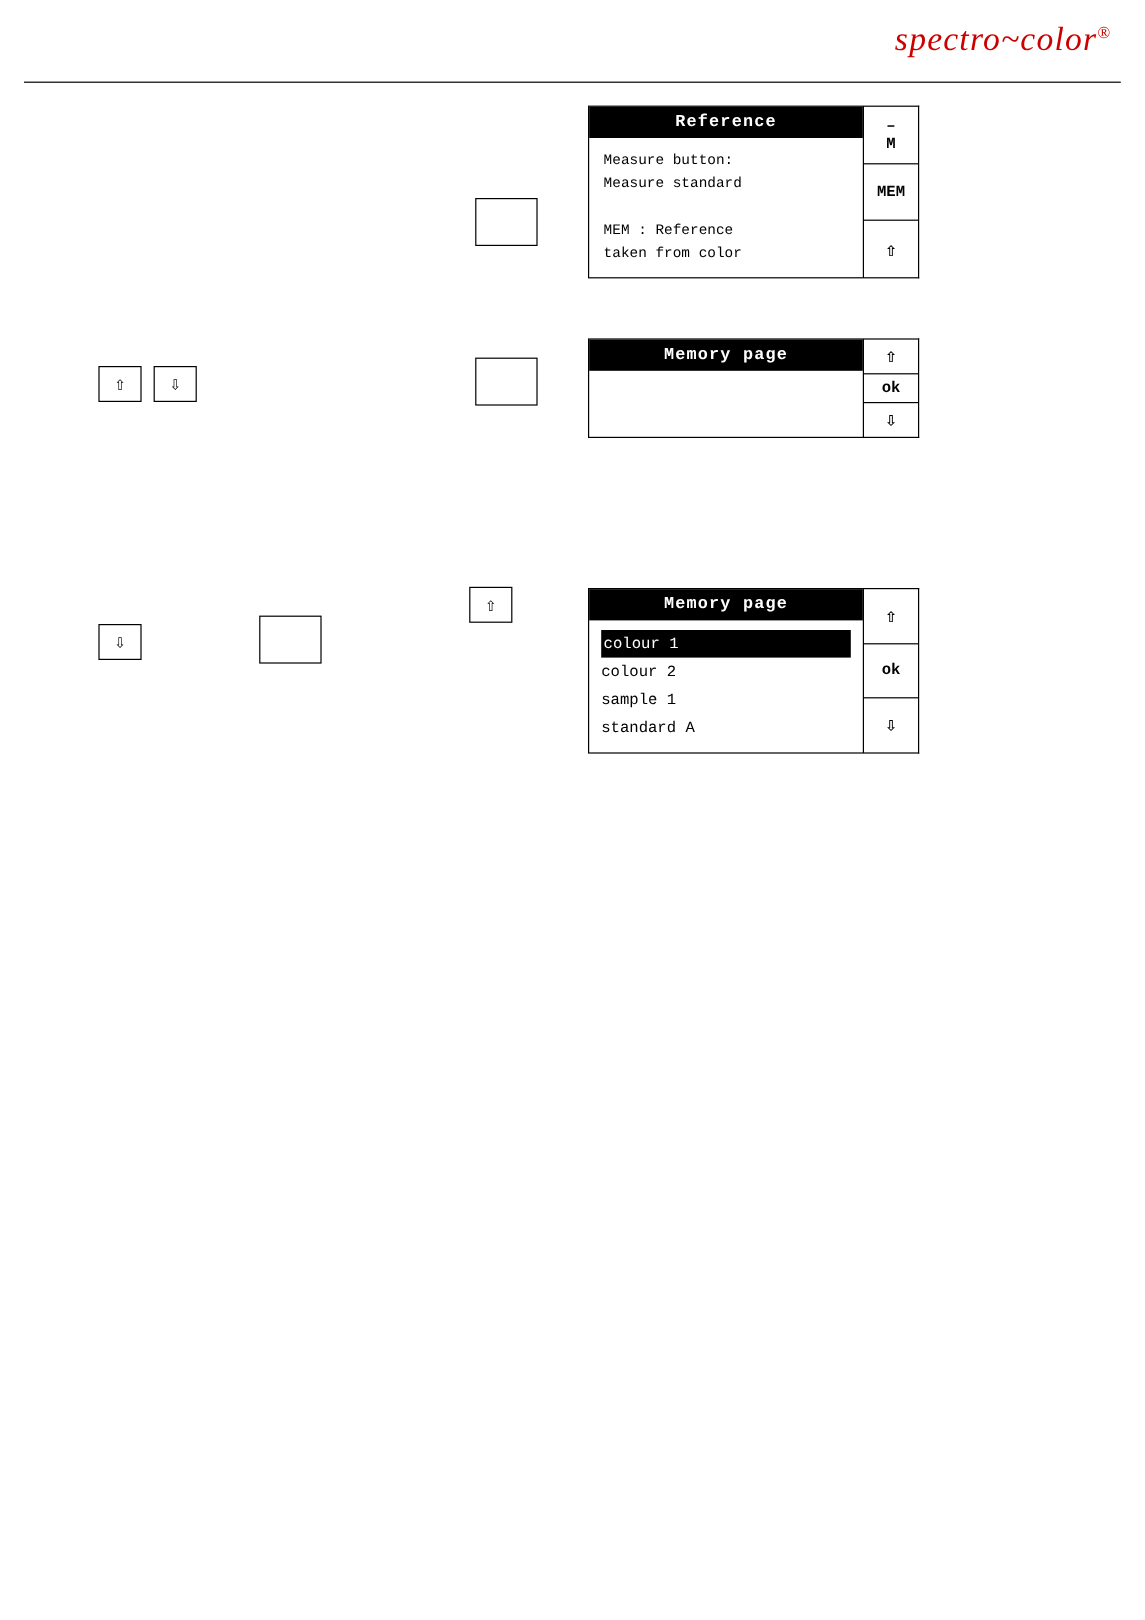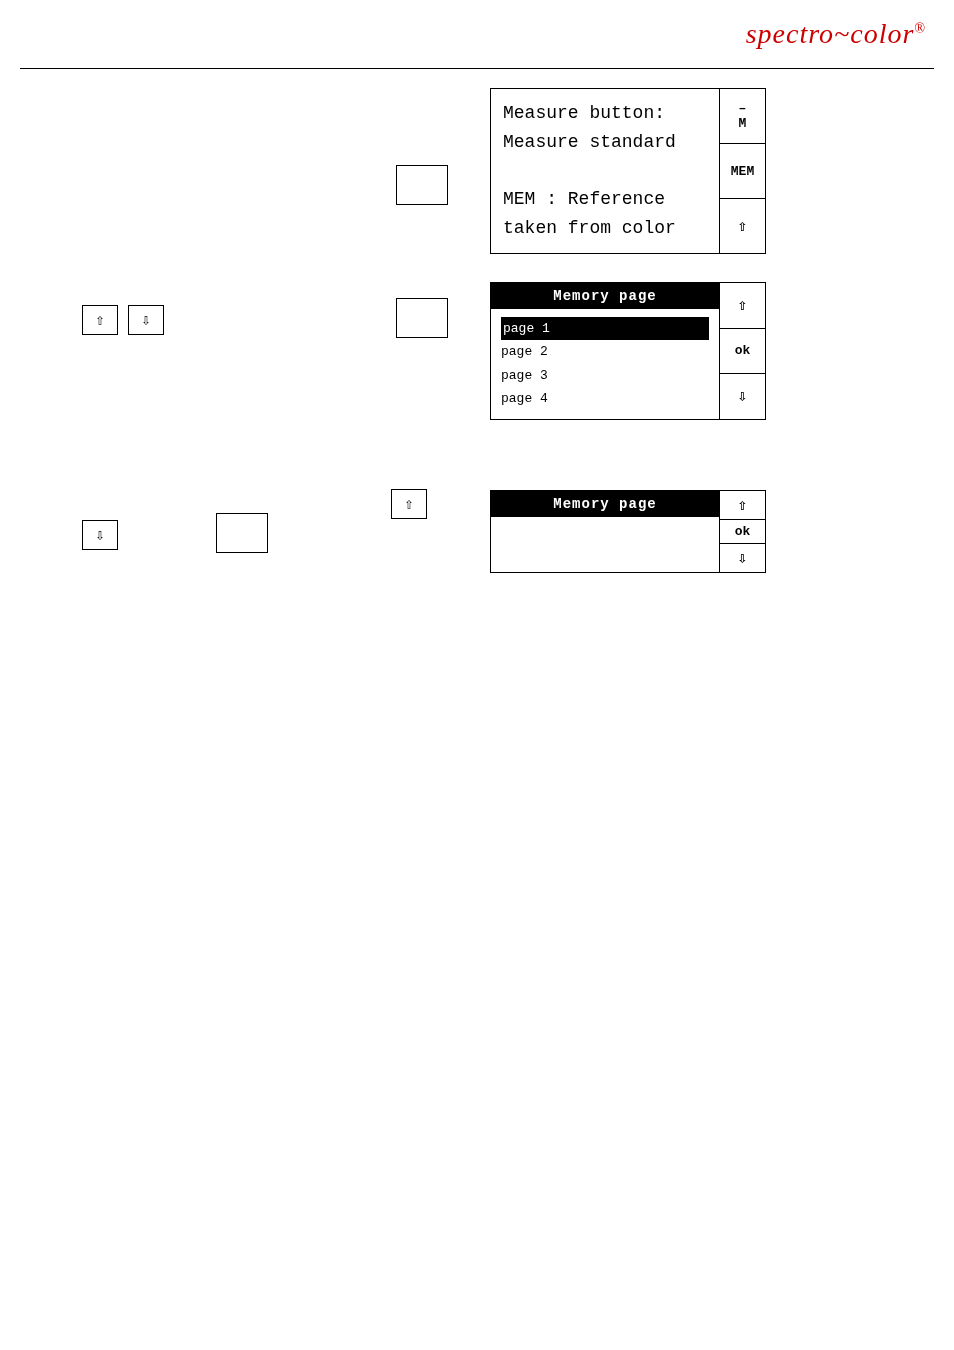--- a/index.html
+++ b/index.html
@@ -61,21 +61,21 @@
       color: #fff;
       text-align: center;
       font-weight: bold;
       font-size: 14px;
       padding: 5px 10px;
       letter-spacing: 1px;
     }
 
     .panel-body {
       padding: 10px 12px;
-      font-size: 18px;
+      font-size: 12px;
       line-height: 1.6;
     }
 
     
     .side-buttons {
       display: flex;
       flex-direction: column;
       border: 1.5px solid #000;
       border-left: none;
       min-width: 46px;
@@ -192,20 +192,21 @@
     <i>spectro~color</i><span class="reg">®</span>
   </span>
 </div>
 
 <hr class="top-rule">
 
 <div class="device-box device-box-sm device1-pos"></div>
 
 <div class="panel-container panel1-container">
   <div class="panel-box panel-main panel1-main">
+    <div class="panel-header">Reference</div>
     <div class="panel-body">
       <span>Measure button:</span><br>
       <span>Measure standard</span>
       <br><br>
       <span>MEM : Reference</span><br>
       <span>taken from color</span>
     </div>
   </div>
   <div class="side-buttons">
     <div class="side-btn">
@@ -227,26 +228,20 @@
   <div class="ctrl-box">
     <span class="arrow-down"></span>
   </div>
 </div>
 
 <div class="device-box device-box-sm device2-pos"></div>
 
 <div class="panel-container panel2-container">
   <div class="panel-box panel-main panel2-main">
     <div class="panel-header">Memory  page</div>
-    <div class="page-list">
-      <span class="page-list-item selected">page 1</span>
-      <span class="page-list-item">page 2</span>
-      <span class="page-list-item">page 3</span>
-      <span class="page-list-item">page 4</span>
-    </div>
   </div>
   <div class="side-buttons">
     <div class="side-btn">
       <span class="arrow-up"></span>
     </div>
     <div class="side-btn">
       <span>ok</span>
     </div>
     <div class="side-btn">
       <span class="arrow-down"></span>
@@ -264,20 +259,26 @@
   <div class="ctrl-box">
     <span class="arrow-down"></span>
   </div>
 </div>
 
 <div class="device-box device-box-sm" style="position:absolute; top:513px; left:216px;"></div>
 
 <div class="panel-container" style="position:absolute; top:490px; left:490px;">
   <div class="panel-box panel-main panel3-main">
     <div class="panel-header">Memory  page</div>
+    <div class="page-list">
+      <span class="page-list-item selected">colour 1</span>
+      <span class="page-list-item">colour 2</span>
+      <span class="page-list-item">sample 1</span>
+      <span class="page-list-item">standard A</span>
+    </div>
   </div>
   <div class="side-buttons">
     <div class="side-btn">
       <span class="arrow-up"></span>
     </div>
     <div class="side-btn">
       <span>ok</span>
     </div>
     <div class="side-btn">
       <span class="arrow-down"></span>

